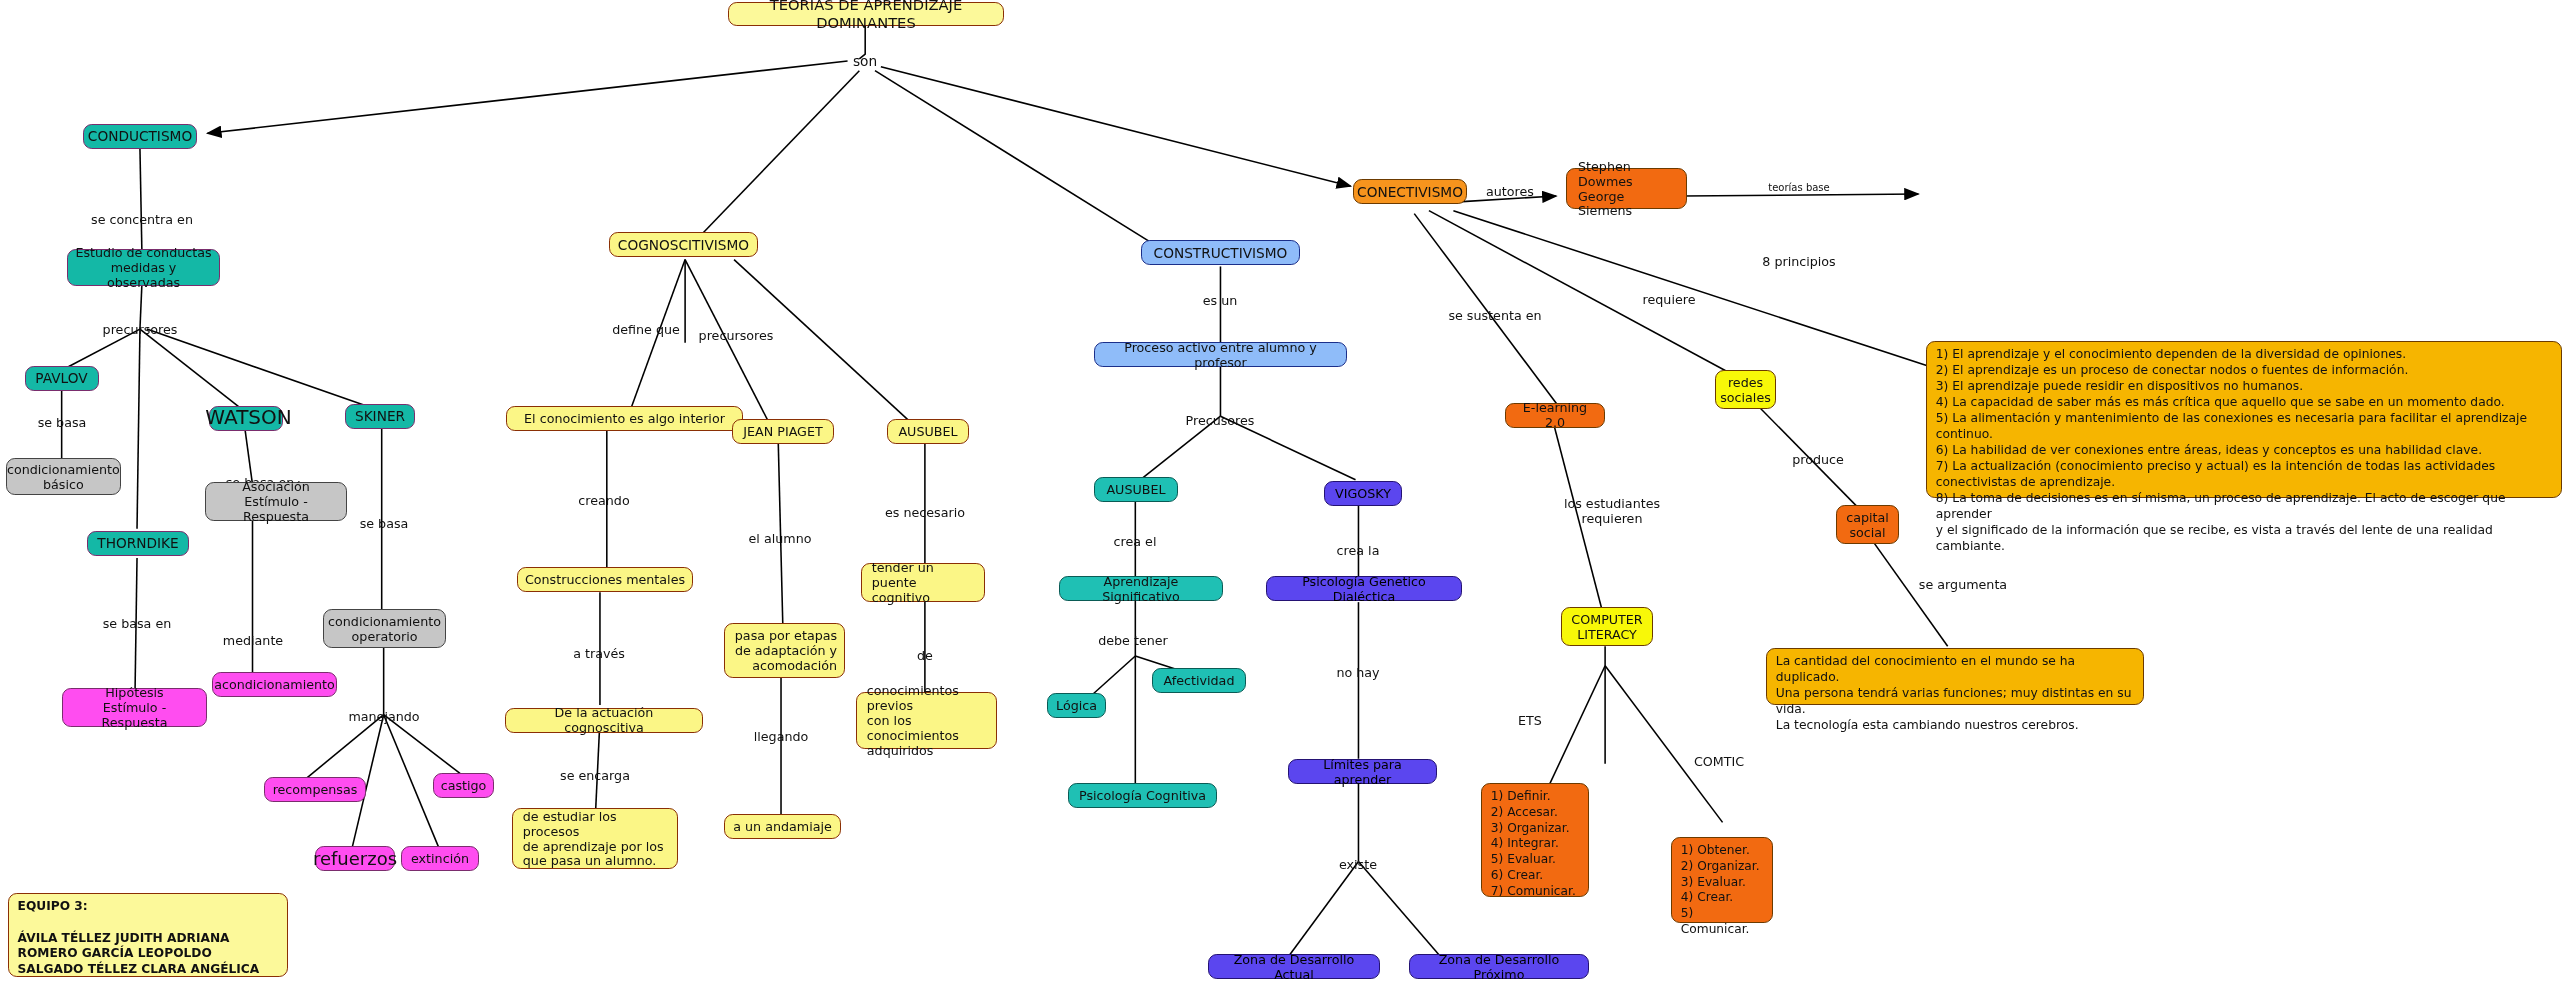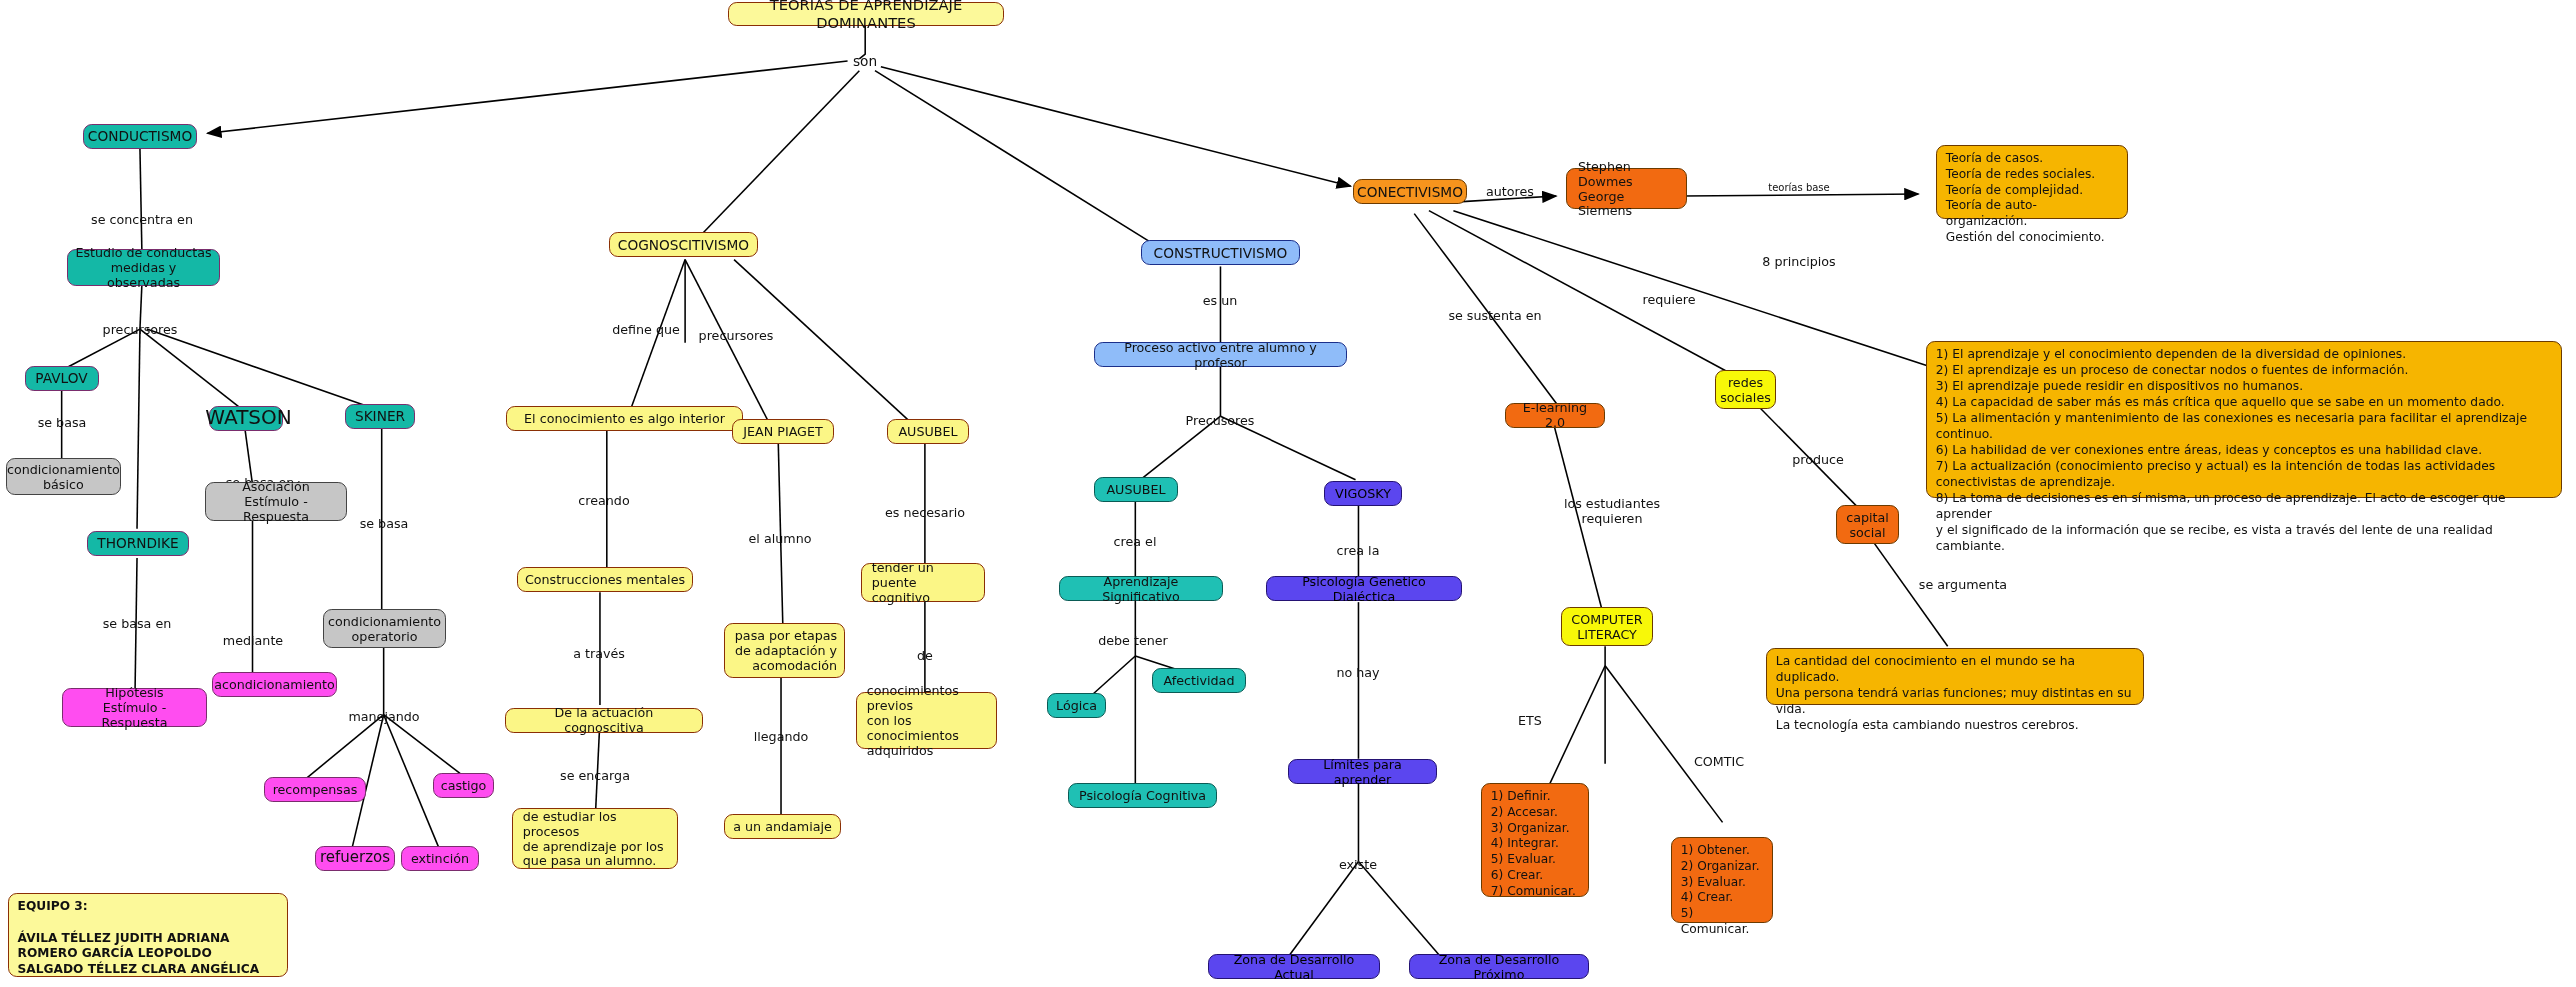--- a/index.html
+++ b/index.html
@@ -128,21 +128,21 @@
 Estímulo - Respuesta</div>
   <div class="lbl" style="left:253px;top:641px;font-size:12.7px;">mediante</div>
   <div class="node c-magenta" style="left:212px;top:672px;width:125px;height:24.5px;font-size:12.7px;">acondicionamiento</div>
 
   <div class="node c-pink" style="left:345px;top:404px;width:70px;height:24.5px;font-size:13.7px;">SKINER</div>
   <div class="lbl" style="left:384px;top:524px;font-size:12.7px;">se basa</div>
   <div class="node c-gray" style="left:323px;top:609px;width:123px;height:39px;font-size:12.7px;">condicionamiento
 operatorio</div>
   <div class="lbl" style="left:384px;top:717px;font-size:12.7px;">manejando</div>
   <div class="node c-magenta" style="left:264px;top:777px;width:102px;height:24.5px;font-size:12.7px;">recompensas</div>
-  <div class="node c-magenta" style="left:315px;top:846px;width:80px;height:24.5px;font-size:15px;">refuerzos</div>
+  <div class="node c-magenta" style="left:315px;top:846px;width:80px;height:24.5px;font-size:18px;">refuerzos</div>
   <div class="node c-magenta" style="left:401px;top:846px;width:78px;height:24.5px;font-size:12.7px;">extinción</div>
   <div class="node c-magenta" style="left:433px;top:773px;width:61px;height:24.5px;font-size:12.7px;">castigo</div>
 
   <div class="node c-pink" style="left:87px;top:531px;width:102px;height:24.5px;font-size:13.7px;">THORNDIKE</div>
   <div class="lbl" style="left:137px;top:624px;font-size:12.7px;">se basa en</div>
   <div class="node c-magenta" style="left:62px;top:688px;width:145px;height:39px;font-size:12.7px;">Hipótesis
 Estímulo - Respuesta</div>
 
   <div class="node c-yellow" style="left:609px;top:232px;width:149px;height:25.4px;font-size:13.7px;">COGNOSCITIVISMO</div>
   <div class="lbl" style="left:646px;top:330px;font-size:12.7px;">define que</div>
@@ -195,25 +195,20 @@
   <div class="node c-purple" style="left:1288px;top:759px;width:149px;height:25.4px;font-size:12.7px;">Límites para aprender</div>
   <div class="lbl" style="left:1358px;top:865px;font-size:12.7px;">existe</div>
   <div class="node c-purple" style="left:1208px;top:954px;width:172px;height:25.4px;font-size:12.7px;">Zona de Desarrollo Actual</div>
   <div class="node c-purple" style="left:1409px;top:954px;width:180px;height:25.4px;font-size:12.7px;">Zona de Desarrollo Próximo</div>
 
   <div class="node c-orange" style="left:1353px;top:179px;width:114px;height:25.4px;font-size:13.7px;">CONECTIVISMO</div>
   <div class="lbl" style="left:1510px;top:192px;font-size:12.7px;">autores</div>
   <div class="node c-orangedark" style="left:1566px;top:168px;width:121px;height:41px;font-size:12.7px;justify-content:flex-start;text-align:left;padding-left:11px;">Stephen Dowmes
 George Siemens</div>
   <div class="lbl" style="left:1799px;top:188px;font-size:10px;">teorías base</div>
-  <div class="txtbox c-gold" style="left:1936px;top:145px;width:192px;height:74px;font-size:12.2px;">Teoría de casos.
-Teoría de redes sociales.
-Teoría de complejidad.
-Teoría de auto-organización.
-Gestión del conocimiento.</div>
 
   <div class="lbl" style="left:1799px;top:262px;font-size:12.7px;">8 principios</div>
   <div class="txtbox c-gold" style="left:1926px;top:341px;width:636px;height:157px;font-size:12.3px;">1) El aprendizaje y el conocimiento dependen de la diversidad de opiniones.
 2) El aprendizaje es un proceso de conectar nodos o fuentes de información.
 3) El aprendizaje puede residir en dispositivos no humanos.
 4) La capacidad de saber más es más crítica que aquello que se sabe en un momento dado.
 5) La alimentación y mantenimiento de las conexiones es necesaria para facilitar el aprendizaje continuo.
 6) La habilidad de ver conexiones entre áreas, ideas y conceptos es una habilidad clave.
 7) La actualización (conocimiento preciso y actual) es la intención de todas las actividades
  conectivistas de aprendizaje.

